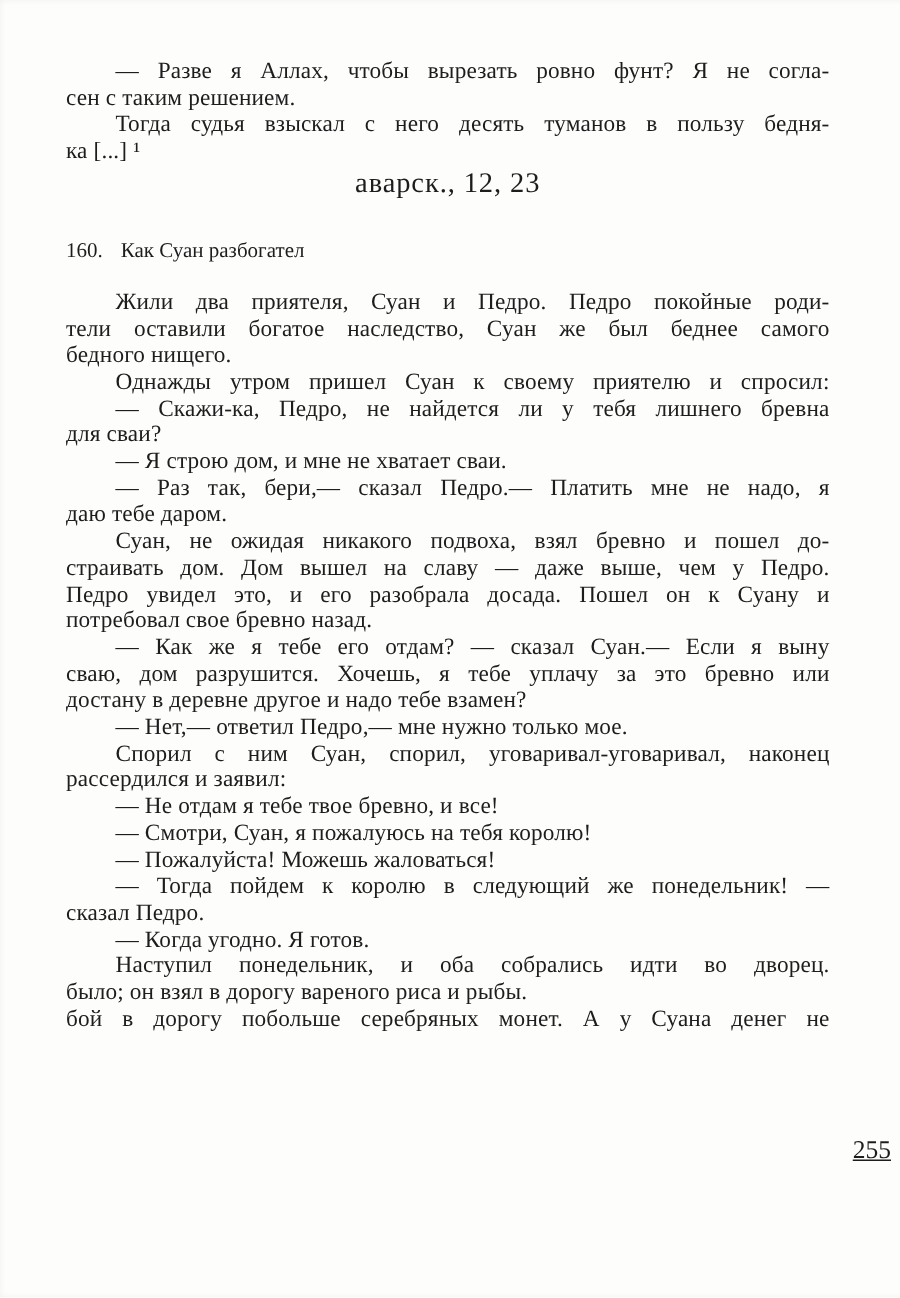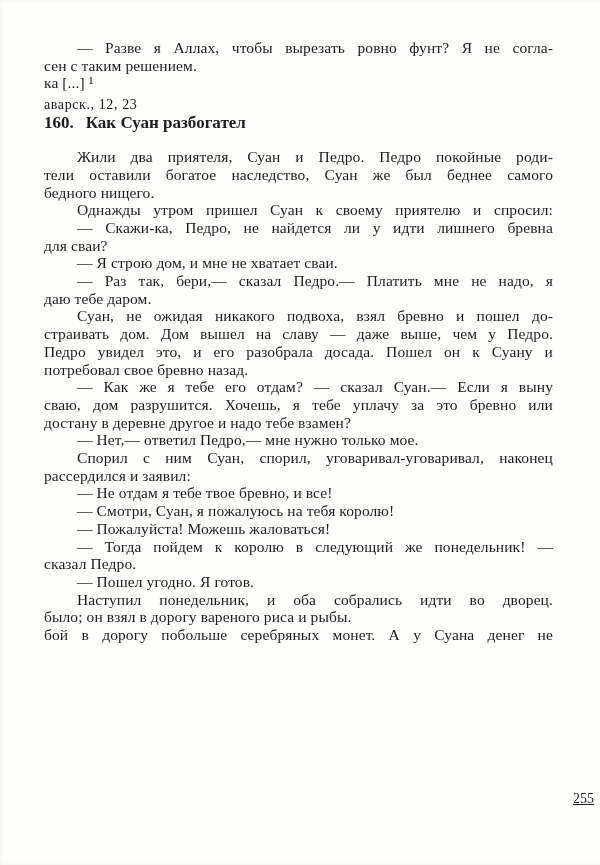--- a/index.html
+++ b/index.html
@@ -23,74 +23,76 @@
   .para { margin: 0; }
   .line {
     font-size: 15.5px;
     line-height: 17.7px;
     letter-spacing: 0.1px;
   }
   .line.indent { text-indent: 33px; }
   .line.just { text-align: justify; text-align-last: justify; }
   .source-ref {
     margin-top: 4px;
-    text-align: left;
-    font-size: 14px;
+    text-align: center;
+    font-size: 19px;
     line-height: 17px;
     letter-spacing: 0.6px;
   }
   .tale-title {
-    font-weight: bold;
-    font-size: 17px;
+    margin-top: 27px;
+    font-weight: normal;
+    font-size: 14px;
     line-height: 19px;
   }
   .tale-title .num { margin-right: 12px; }
   .tale-body { margin-top: 16px; }
   .page-number {
     position: absolute;
-    top: 790px;
+    top: 758px;
     right: 50px;
-    font-size: 14px;
+    font-size: 17px;
     line-height: 17px;
     text-decoration: underline;
   }
 </style>
 </head>
 <body>
 
 <div class="page">
   <div class="content">
 
     <div>
         <div class="para">
           <div class="line indent just">— Разве я Аллах, чтобы вырезать ровно фунт? Я не согла-</div>
           <div class="line">сен с таким решением.</div>
         </div>
         <div class="para">
+          <div class="line indent just">Тогда судья взыскал с него десять туманов в пользу бедня-</div>
           <div class="line">ка [...] ¹</div>
         </div>
       </div>
 
     <div class="source-ref">аварск., 12, 23</div>
 
     <div class="tale-title">
       <span class="num">160.</span><span>Как Суан разбогател</span>
     </div>
 
     <div class="tale-body">
         <div class="para">
           <div class="line indent just">Жили два приятеля, Суан и Педро. Педро покойные роди-</div>
           <div class="line just">тели оставили богатое наследство, Суан же был беднее самого</div>
           <div class="line">бедного нищего.</div>
         </div>
         <div class="para">
           <div class="line indent just">Однажды утром пришел Суан к своему приятелю и спросил:</div>
         </div>
         <div class="para">
-          <div class="line indent just">— Скажи-ка, Педро, не найдется ли у идти лишнего бревна</div>
+          <div class="line indent just">— Скажи-ка, Педро, не найдется ли у тебя лишнего бревна</div>
           <div class="line">для сваи?</div>
         </div>
         <div class="para">
           <div class="line indent">— Я строю дом, и мне не хватает сваи.</div>
         </div>
         <div class="para">
           <div class="line indent just">— Раз так, бери,— сказал Педро.— Платить мне не надо, я</div>
           <div class="line">даю тебе даром.</div>
         </div>
         <div class="para">
@@ -118,21 +120,21 @@
           <div class="line indent">— Смотри, Суан, я пожалуюсь на тебя королю!</div>
         </div>
         <div class="para">
           <div class="line indent">— Пожалуйста! Можешь жаловаться!</div>
         </div>
         <div class="para">
           <div class="line indent just">— Тогда пойдем к королю в следующий же понедельник! —</div>
           <div class="line">сказал Педро.</div>
         </div>
         <div class="para">
-          <div class="line indent">— Пошел угодно. Я готов.</div>
+          <div class="line indent">— Когда угодно. Я готов.</div>
         </div>
         <div class="para">
           <div class="line indent just">Наступил понедельник, и оба собрались идти во дворец.</div>
           <div class="line">было; он взял в дорогу вареного риса и рыбы.</div>
           <div class="line just">бой в дорогу побольше серебряных монет. А у Суана денег не</div>
         </div>
       </div>
 
   </div>
 

